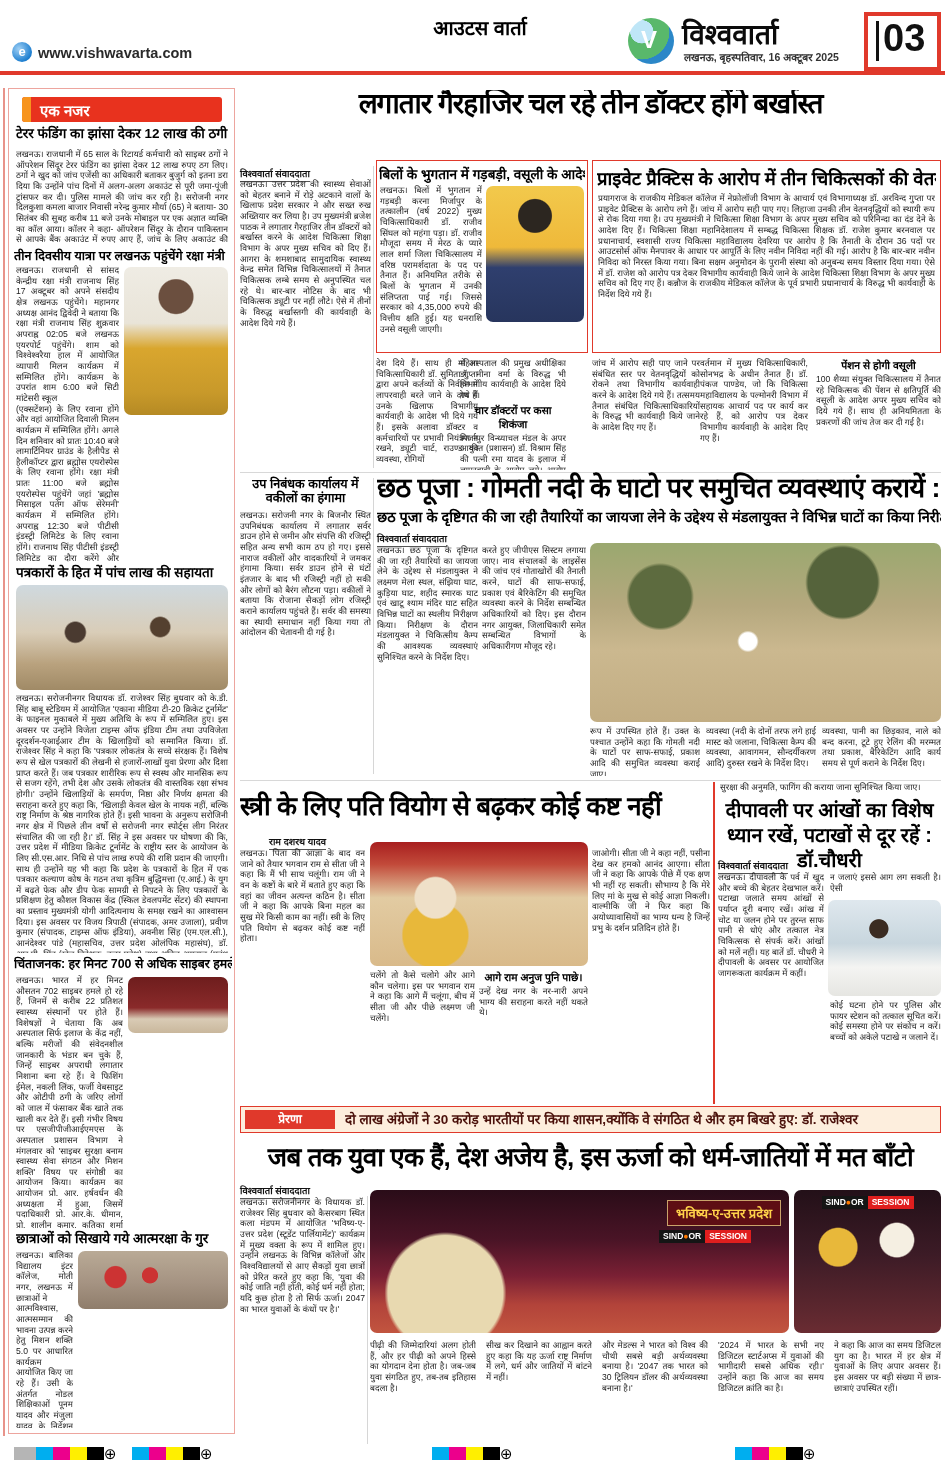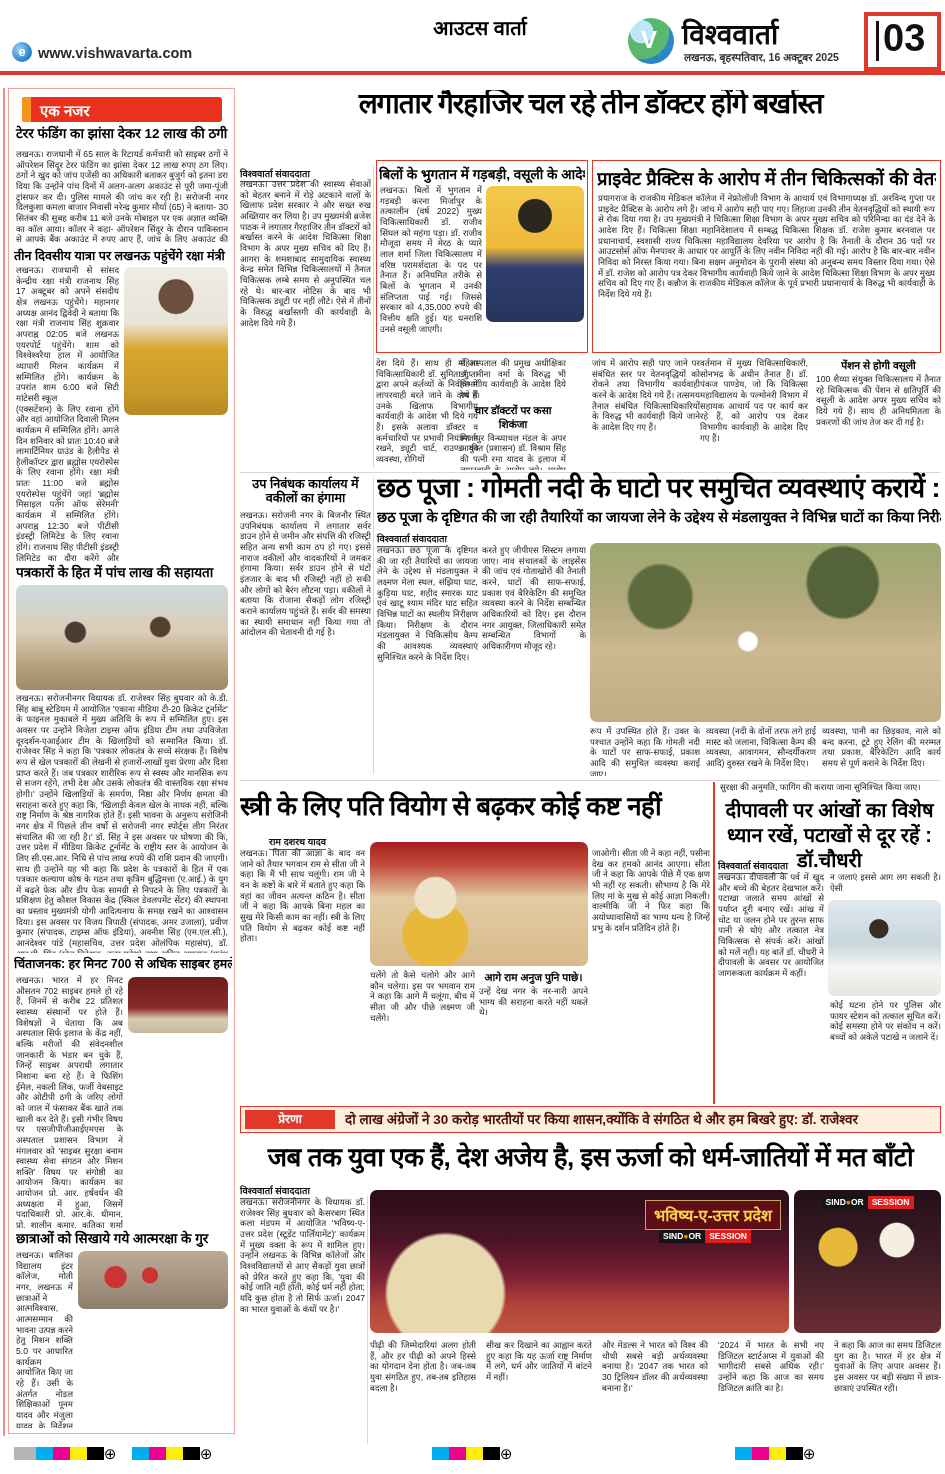--- a/index.html
+++ b/index.html
@@ -194,21 +194,21 @@
   <div class="abs" style="left:240px;top:1180px;">
     <span class="byline">विश्ववार्ता संवाददाता</span>
   </div>
   <div class="abs bt" style="left:240px;top:1197px;width:125px;height:248px;">लखनऊ। सरोजनीनगर के विधायक डॉ. राजेश्वर सिंह बुधवार को कैसरबाग स्थित कला मंडपम में आयोजित 'भविष्य-ए-उत्तर प्रदेश (स्टूडेंट पार्लियामेंट)' कार्यक्रम में मुख्य वक्ता के रूप में शामिल हुए। उन्होंने लखनऊ के विभिन्न कॉलेजों और विश्वविद्यालयों से आए सैकड़ों युवा छात्रों को प्रेरित करते हुए कहा कि, 'युवा की कोई जाति नहीं होती, कोई धर्म नहीं होता; यदि कुछ होता है तो सिर्फ ऊर्जा। 2047 का भारत युवाओं के कंधों पर है।'</div>
   <div class="vr" style="left:367px;top:1196px;height:248px;"></div>
 
   <div class="photo" style="left:370px;top:1190px;width:419px;height:143px;
        background:radial-gradient(circle at 18% 72%,#e8d9b0 0 16%,transparent 17%),
                   linear-gradient(180deg,#2a0c18 0%,#4a1426 35%,#7a2034 60%,#b2433a 80%,#c2553f 100%);">
     <div class="abs" style="right:8px;top:10px;background:#5e0e14;border:1px solid #caa36a;color:#ffd24a;
-         font-weight:bold;font-size:16px;padding:3px 8px;">भविष्य-ए-उत्तर प्रदेश</div>
+         font-weight:bold;font-size:13px;padding:3px 8px;">भविष्य-ए-उत्तर प्रदेश</div>
     <div class="banner-strip" style="right:38px;top:40px;">
       <span class="b1"><span>SIND</span><span class="dot">●</span><span>OR</span></span>
       <span class="b2">SESSION</span>
     </div>
   </div>
 
   <div class="photo" style="left:794px;top:1190px;width:147px;height:143px;
        background:radial-gradient(circle at 30% 40%,#e8b83a 0 14%,transparent 15%),
                   radial-gradient(circle at 70% 35%,#f5efe2 0 12%,transparent 13%),
                   linear-gradient(180deg,#231018 0%,#3c1b26 45%,#6a2c32 100%);">

